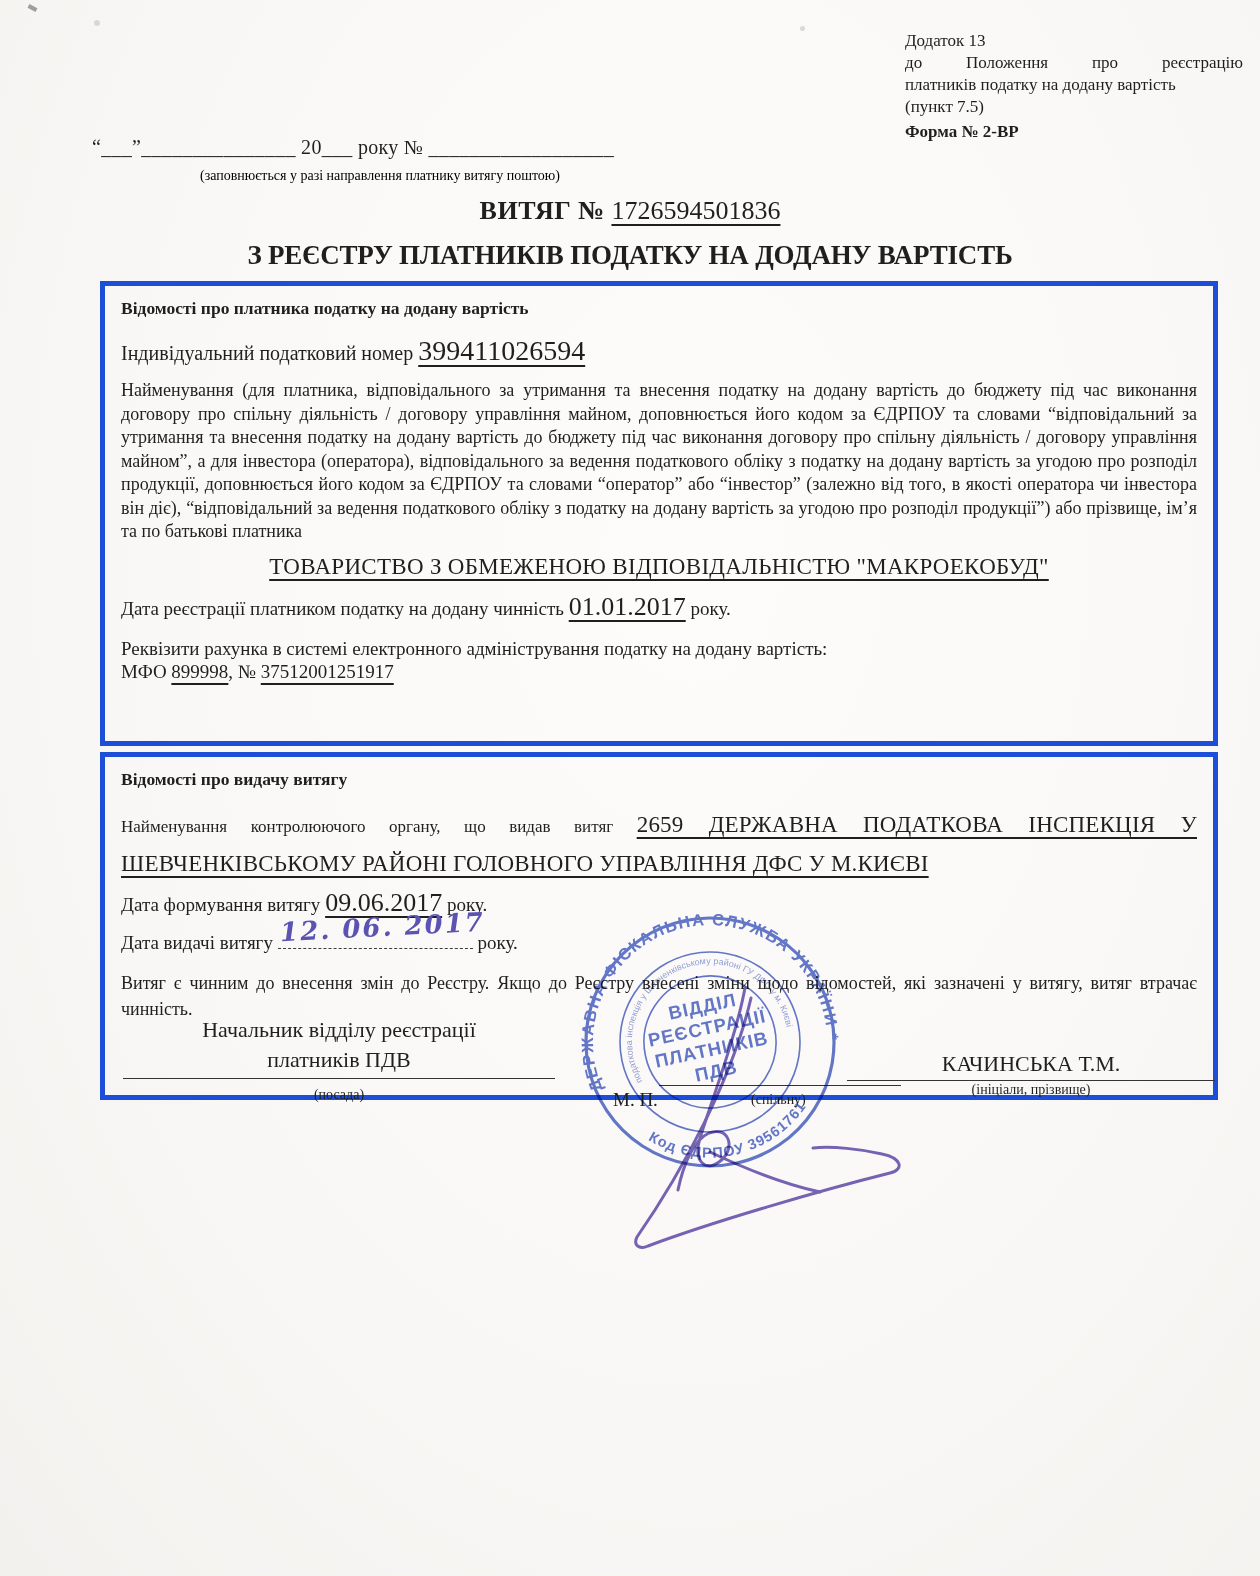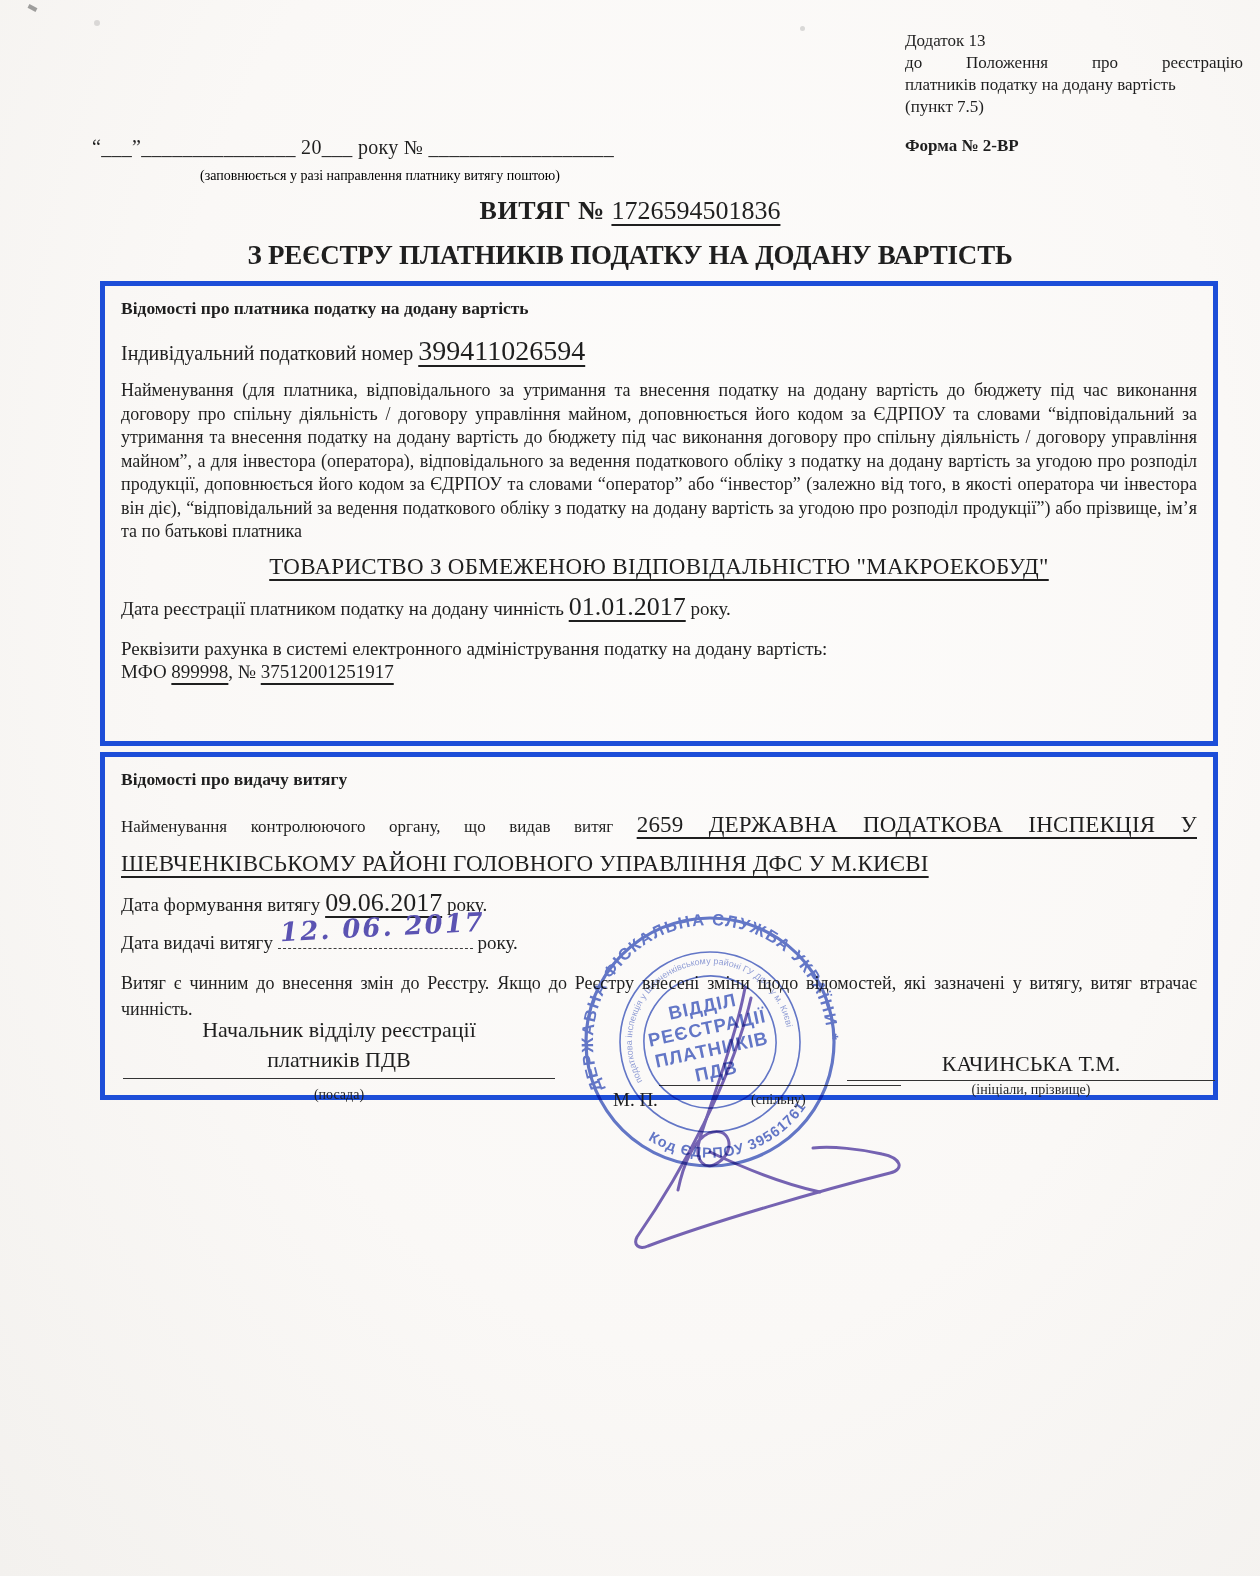--- a/index.html
+++ b/index.html
@@ -7,21 +7,21 @@
     width:1260px;height:1576px;position:relative;overflow:hidden;
     background:radial-gradient(ellipse at 55% 35%, #fdfcfb 0%, #faf8f6 55%, #f3f1ee 100%);
     font-family:"Liberation Serif", serif;
     color:#1f1f1f;
   }
   .abs{position:absolute;}
   .u{text-decoration:underline;text-decoration-thickness:1.5px;text-underline-offset:5px;}
   
   .annex{left:905px;top:30px;width:338px;font-size:17px;line-height:22px;}
   .annex .jl{text-align:justify;text-align-last:justify;}
-  .form-label{margin-top:17px;font-weight:bold;}
+  .form-label{margin-top:3px;font-weight:bold;}
   
   .postal{left:92px;top:136px;font-size:20px;letter-spacing:.3px;white-space:nowrap;}
   .postal-note{left:120px;top:168px;width:520px;text-align:center;font-size:14px;color:#000000;}
   
   .title{left:0;top:196px;width:1260px;text-align:center;font-size:26px;}
   .title .t-label{font-weight:bold;letter-spacing:.5px;}
   .subtitle{left:0;top:240px;width:1260px;text-align:center;font-size:27px;font-weight:bold;letter-spacing:-.2px;}
   
   .box{left:100px;width:1118px;border:5px solid #1d4ed8;box-sizing:border-box;padding:10px 16px;background:transparent;}
   .box1{top:281px;height:465px;}

